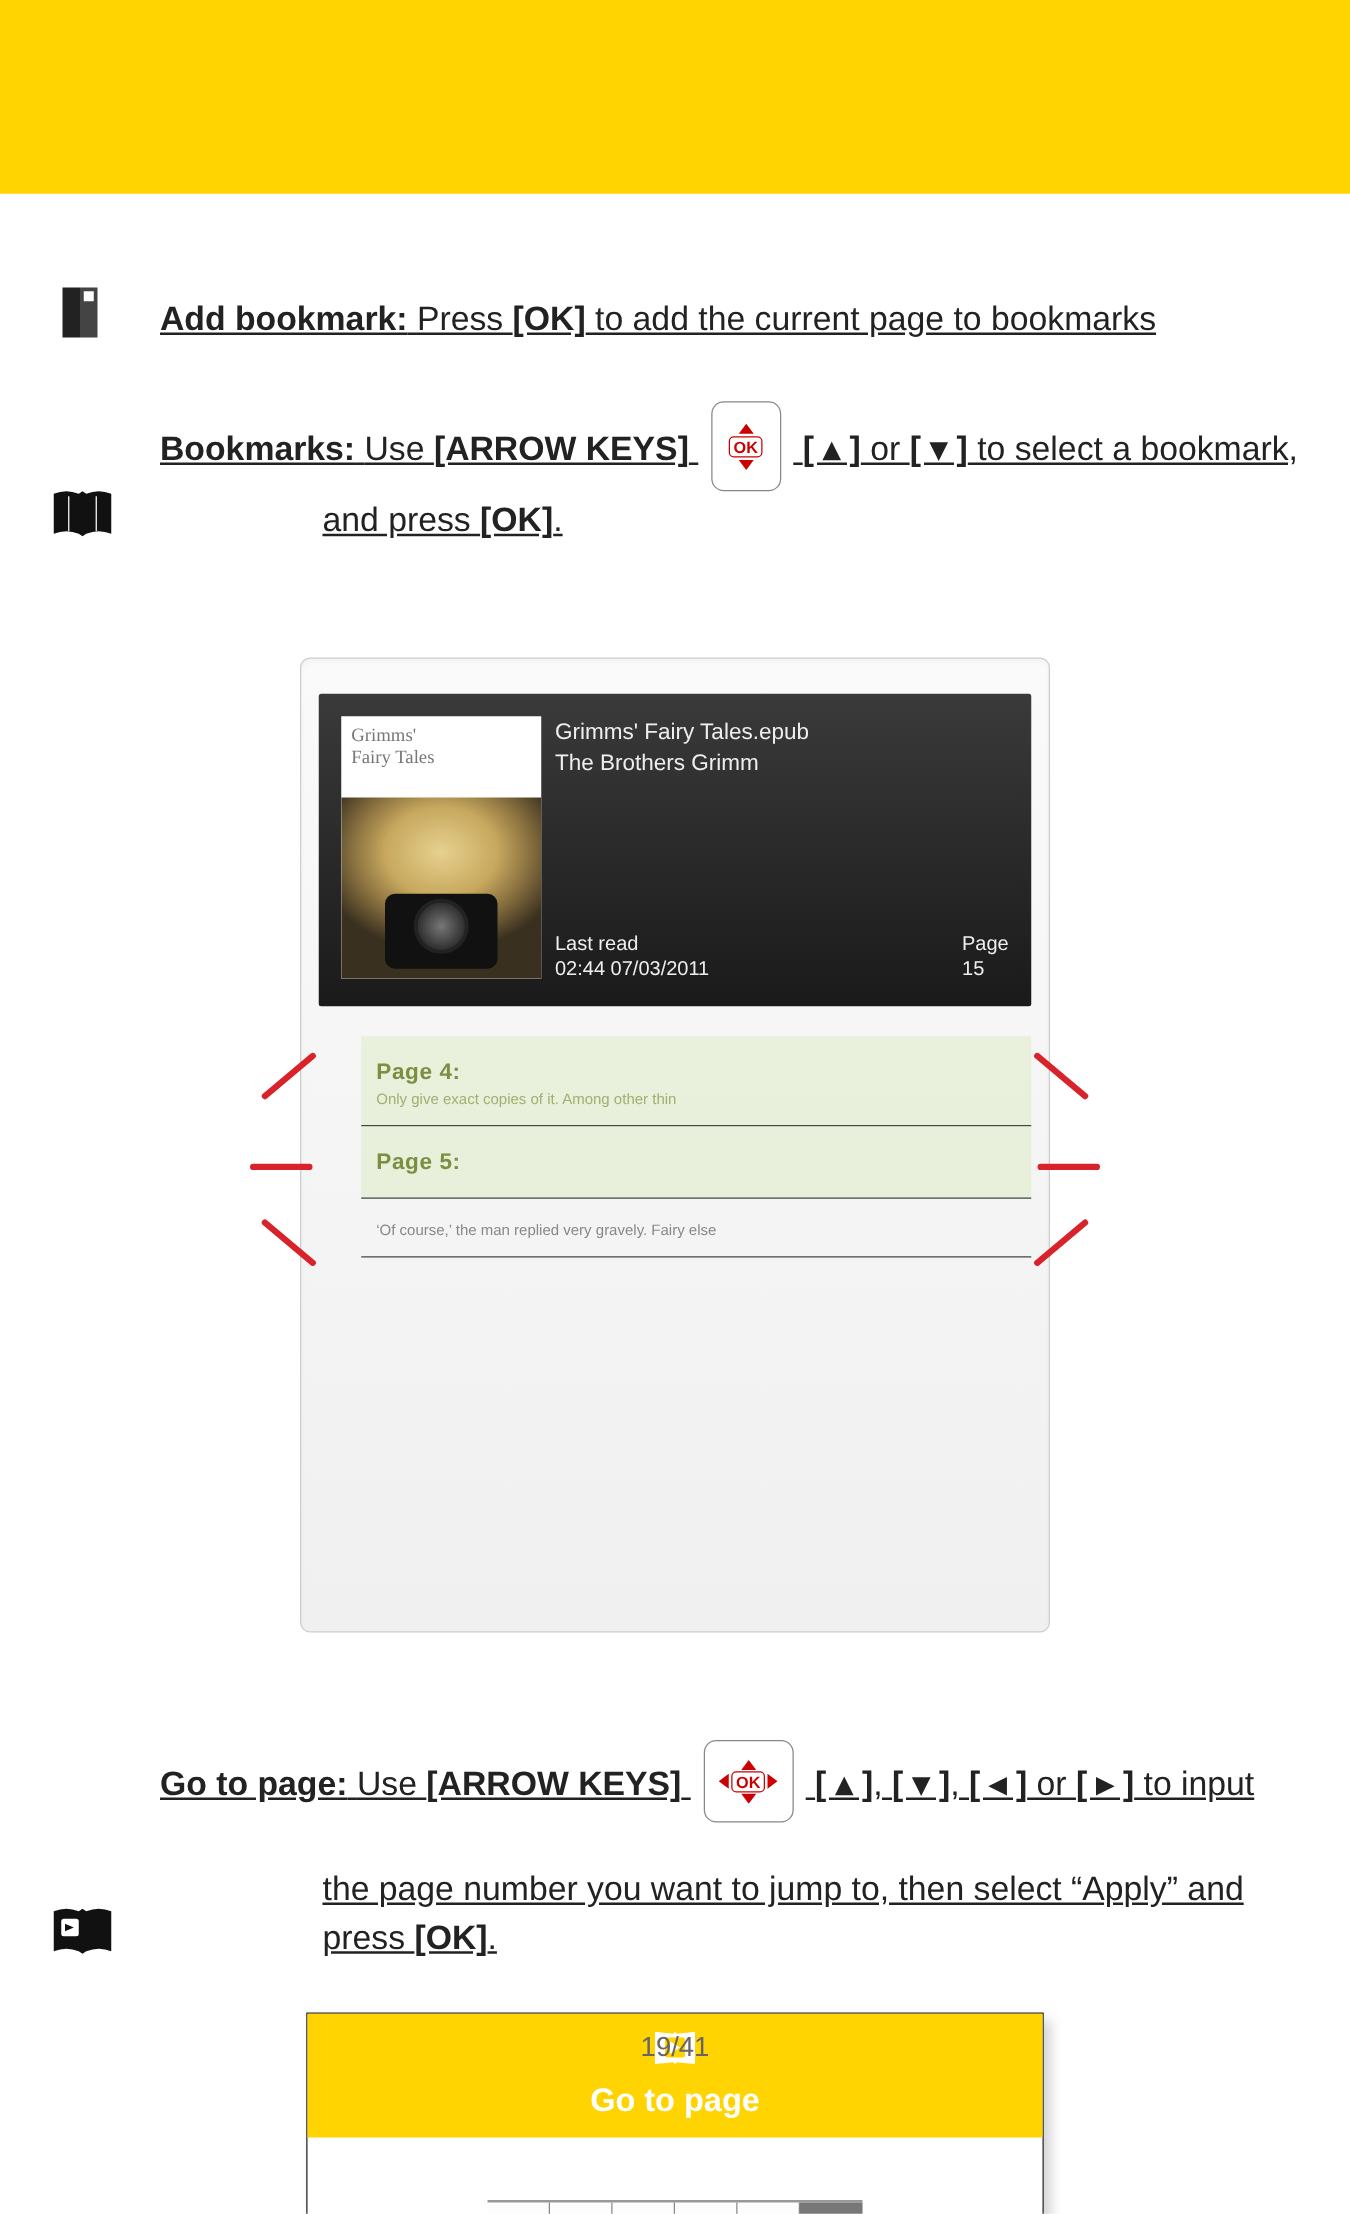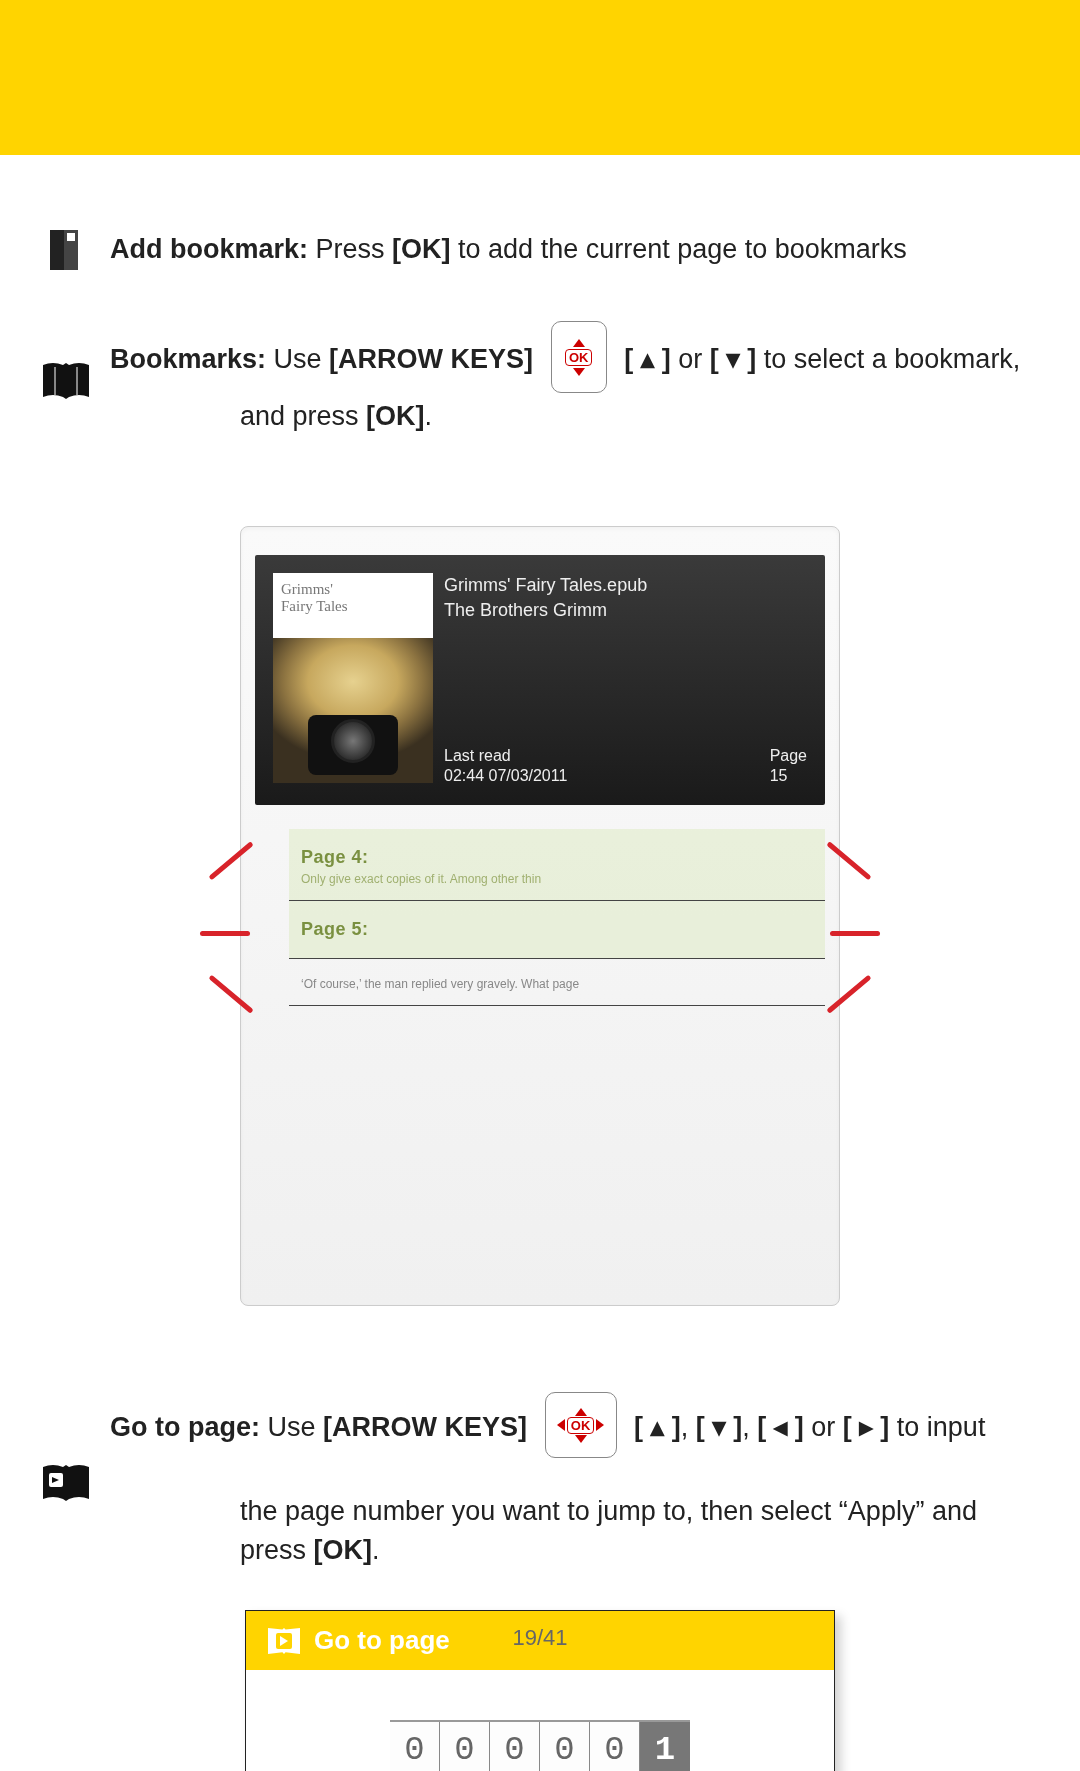--- a/index.html
+++ b/index.html
@@ -16,22 +16,23 @@
     background: #ffd400;
   }
   .content {
     padding: 70px 40px 0 40px;
   }
   .section {
     margin-bottom: 50px;
   }
   .section-row {
     display: flex;
-    align-items: center;
-    gap: 18px;
+    align-items: flex-end;
+    gap: 36px;
+    text-decoration: underline;
   }
   .icon-box {
     width: 52px;
     height: 50px;
     flex-shrink: 0;
     display: flex;
     align-items: center;
     justify-content: center;
   }
   .instruction-text {
@@ -198,20 +199,21 @@
   }
   .gotopage-header {
     background: #ffd400;
     color: #fff;
     font-size: 26px;
     font-weight: 700;
     padding: 14px 22px;
     display: flex;
     align-items: center;
     gap: 14px;
+    flex-direction: column;
   }
   .gtp-icon {
     width: 32px;
     height: 26px;
     position: relative;
     display: inline-block;
   }
   .gtp-icon .book-shape {
     position: absolute;
     inset: 0;
@@ -345,21 +347,21 @@
         </div>
         <div class="bookmark-list">
           <div class="bm-item highlight">
             <div class="page">Page 4:</div>
             <div class="excerpt">Only give exact copies of it. Among other thin</div>
           </div>
           <div class="bm-item highlight">
             <div class="page">Page 5:</div>
           </div>
           <div class="bm-item">
-            <div class="excerpt">‘Of course,’ the man replied very gravely. What page</div>
+            <div class="excerpt">‘Of course,’ the man replied very gravely. Fairy else</div>
           </div>
         </div>
       </div>
 
       <div class="emph-line diag1" style="top:350px; left:-30px; width:55px;"></div>
       <div class="emph-line" style="top:405px; left:-40px; width:50px;"></div>
       <div class="emph-line diag2" style="top:448px; left:-30px; width:55px;"></div>
       <div class="emph-line diag3" style="top:350px; left:575px; width:55px;"></div>
       <div class="emph-line" style="top:405px; left:590px; width:50px;"></div>
       <div class="emph-line diag4" style="top:448px; left:575px; width:55px;"></div>

